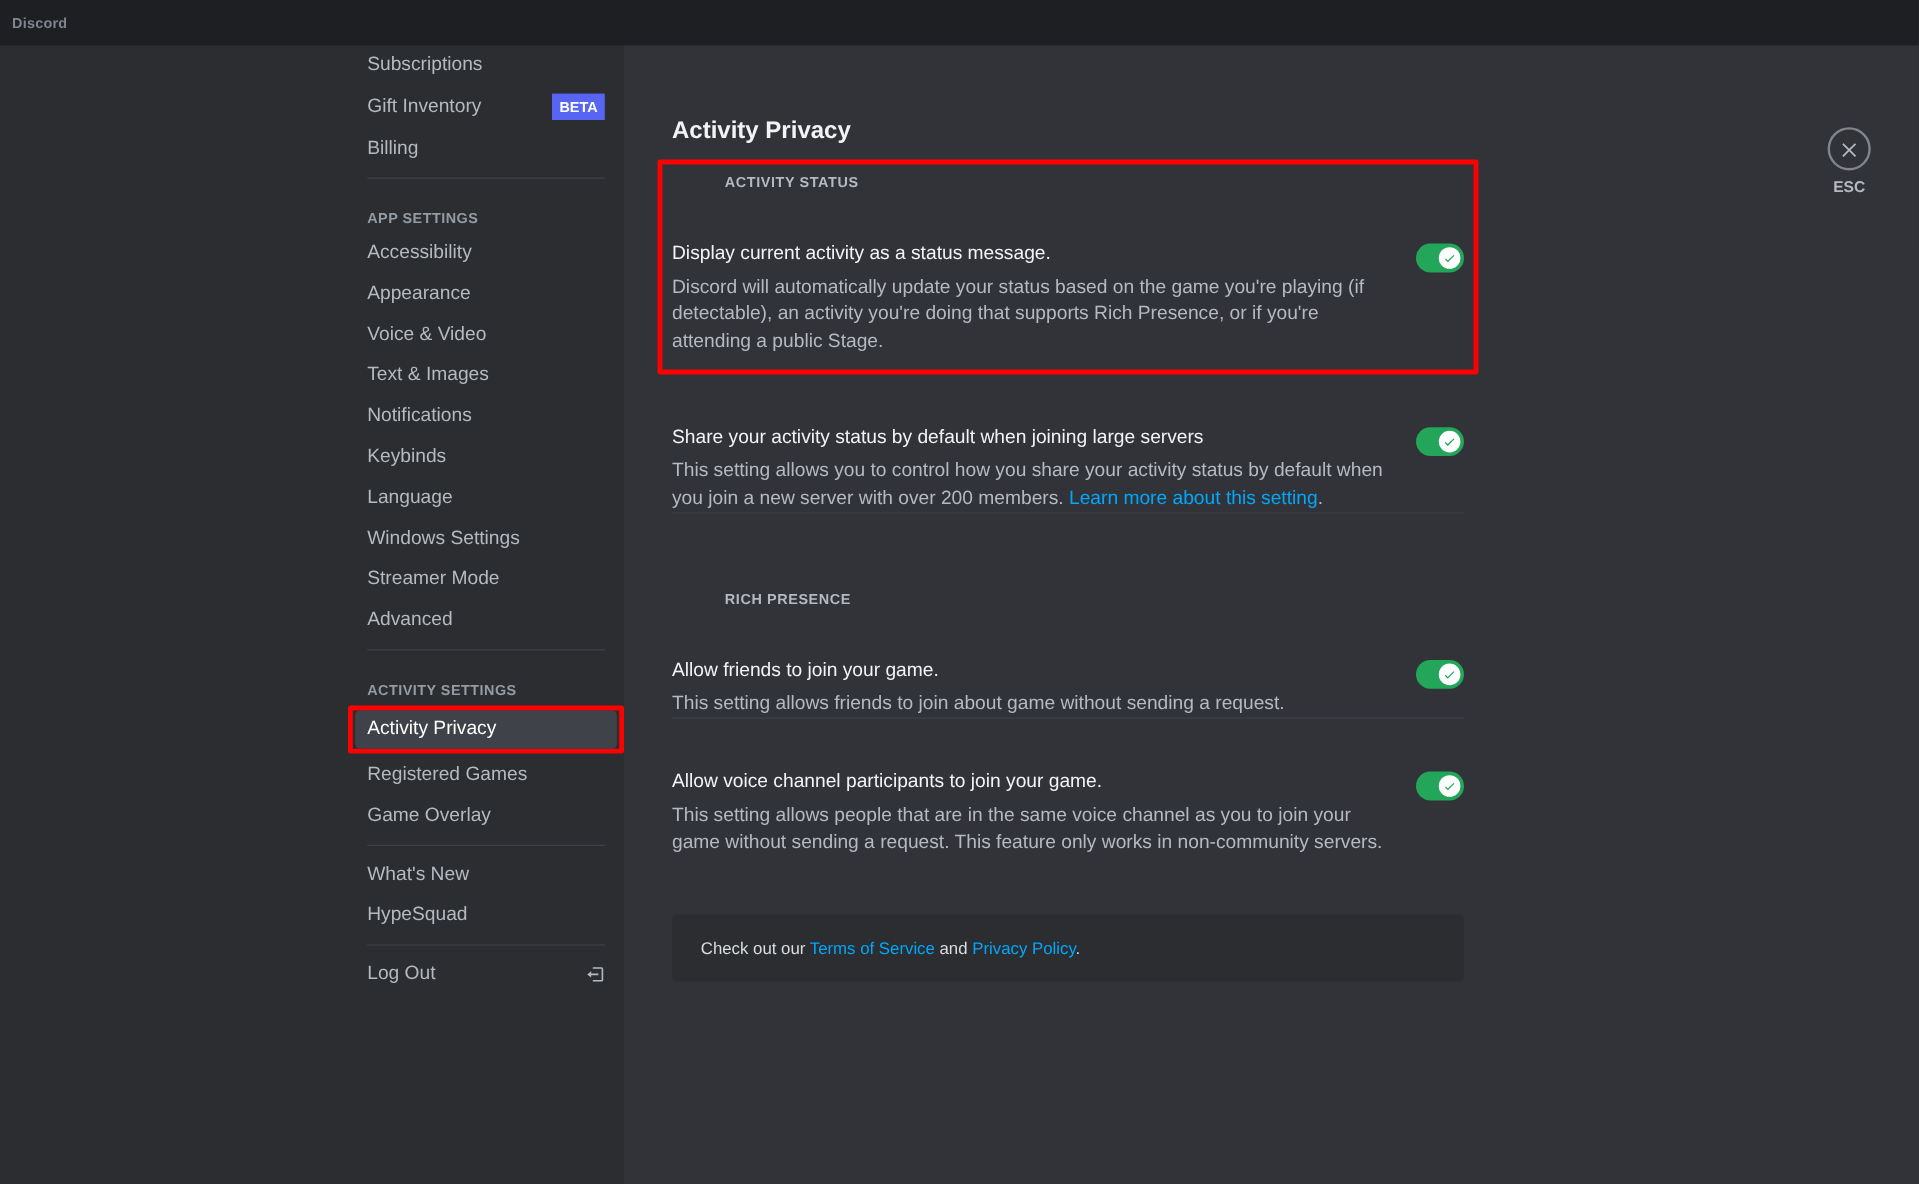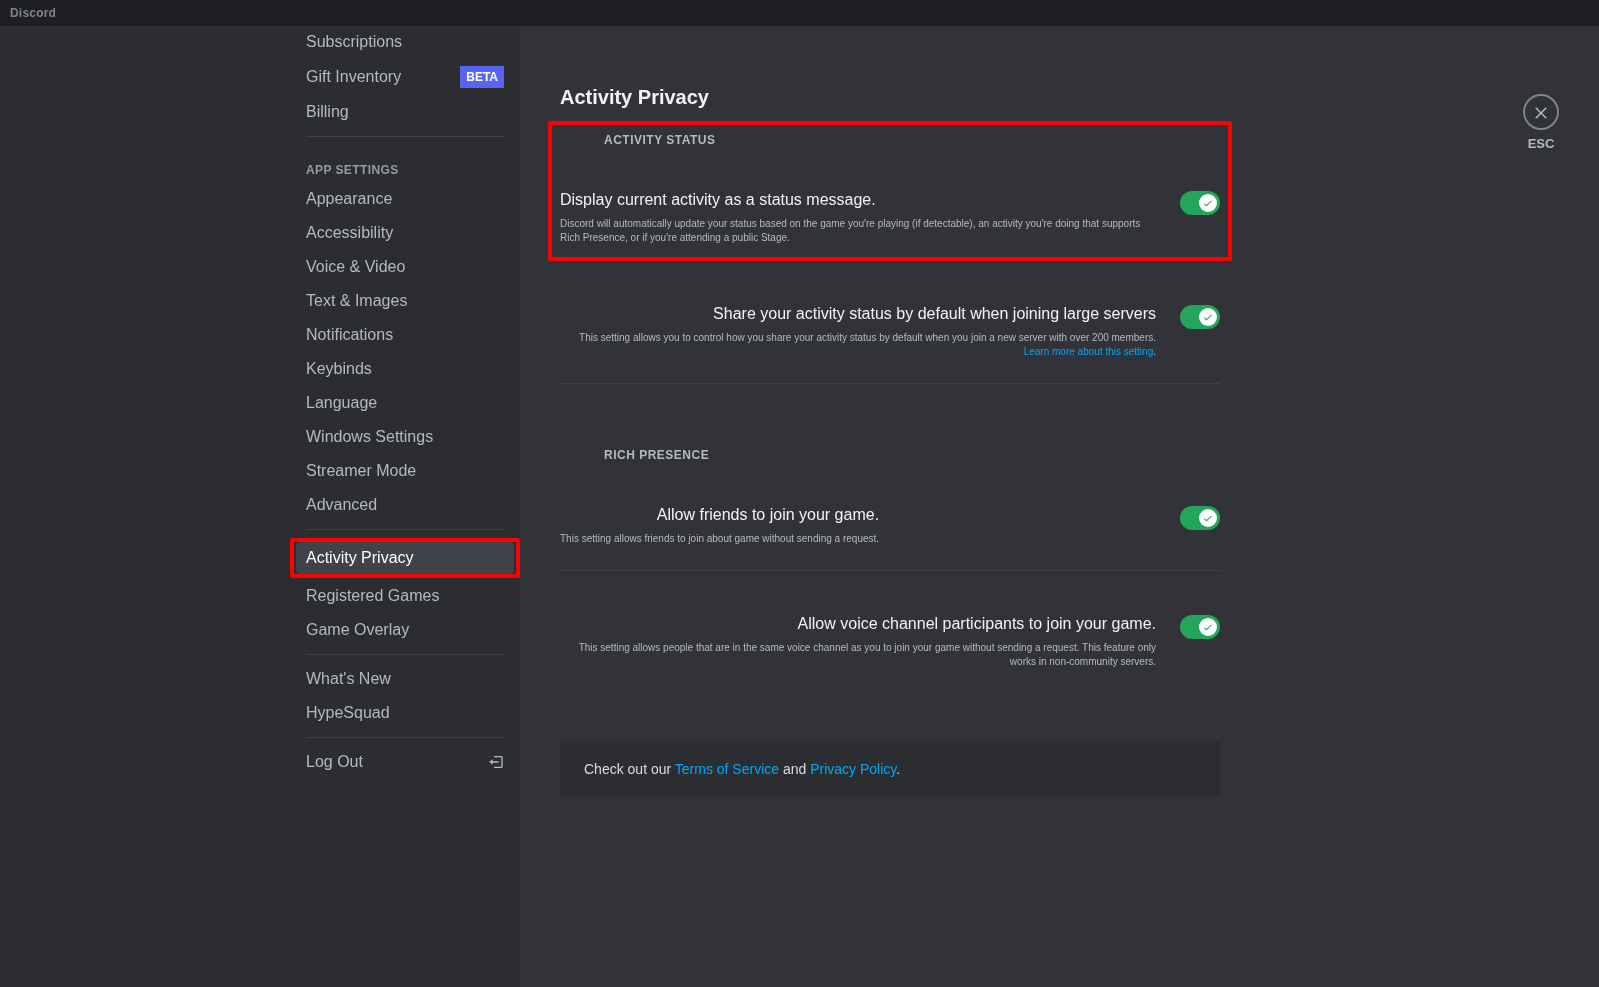--- a/index.html
+++ b/index.html
@@ -5,21 +5,21 @@
   * { margin: 0; padding: 0; box-sizing: border-box; }
   body {
     font-family: "gg sans", "Helvetica Neue", Helvetica, Arial, sans-serif;
     background: #313338;
     color: #dbdee1;
     width: 1599px;
     height: 987px;
     overflow: hidden;
   }
   .titlebar {
-    height: 26px;
+    height: 38px;
     background: #1e1f22;
     display: flex;
     align-items: center;
     padding-left: 10px;
   }
   .titlebar-text {
     font-size: 12px;
     font-weight: 700;
     color: #80848e;
     letter-spacing: 0.2px;
@@ -99,40 +99,38 @@
     font-size: 12px;
     font-weight: 700;
     color: #b5bac1;
     letter-spacing: 0.5px;
     text-transform: uppercase;
     margin-bottom: 12px;
     margin-left: 44px;
   }
   .setting-block {
     margin-bottom: 24px;
-    padding-bottom: 24px;
     border-bottom: 1px solid rgba(78,80,88,0.48);
-    text-align: right;
   }
   .setting-block.last { border-bottom: none; margin-bottom: 48px; }
   .setting-row {
     display: flex;
     justify-content: space-between;
     align-items: flex-start;
     gap: 24px;
     margin-top: 44px;
   }
   .setting-title {
     font-size: 16px;
     font-weight: 500;
     color: #f2f3f5;
     margin-bottom: 8px;
   }
   .setting-desc {
-    font-size: 10px;
+    font-size: 16px;
     color: #b5bac1;
     line-height: 1.4;
   }
   .setting-desc a { color: #00a8fc; text-decoration: none; }
   .toggle {
     width: 40px;
     height: 24px;
     background: #23a55a;
     border-radius: 14px;
     position: relative;
@@ -208,26 +206,26 @@
         <span>Gift Inventory</span>
         <span class="badge-beta">BETA</span>
       </div>
       <div class="sb-item">
           <span>Billing</span>
         </div>
 
       <div class="sb-sep"></div>
       <div class="sb-header">APP SETTINGS</div>
       <div class="sb-item">
+          <span>Accessibility</span>
+        </div>
+      <div class="sb-item">
           <span>Appearance</span>
         </div>
       <div class="sb-item">
-          <span>Accessibility</span>
-        </div>
-      <div class="sb-item">
           <span>Voice &amp; Video</span>
         </div>
       <div class="sb-item">
           <span>Text &amp; Images</span>
         </div>
       <div class="sb-item">
           <span>Notifications</span>
         </div>
       <div class="sb-item">
           <span>Keybinds</span>
@@ -239,20 +237,21 @@
           <span>Windows Settings</span>
         </div>
       <div class="sb-item">
           <span>Streamer Mode</span>
         </div>
       <div class="sb-item">
           <span>Advanced</span>
         </div>
 
       <div class="sb-sep"></div>
+      <div class="sb-header">ACTIVITY SETTINGS</div>
       <div class="highlight-red hl-nav">
         <div class="sb-item selected">
             <span>Activity Privacy</span>
           </div>
       </div>
       <div class="sb-item">
           <span>Registered Games</span>
         </div>
       <div class="sb-item">
           <span>Game Overlay</span>

